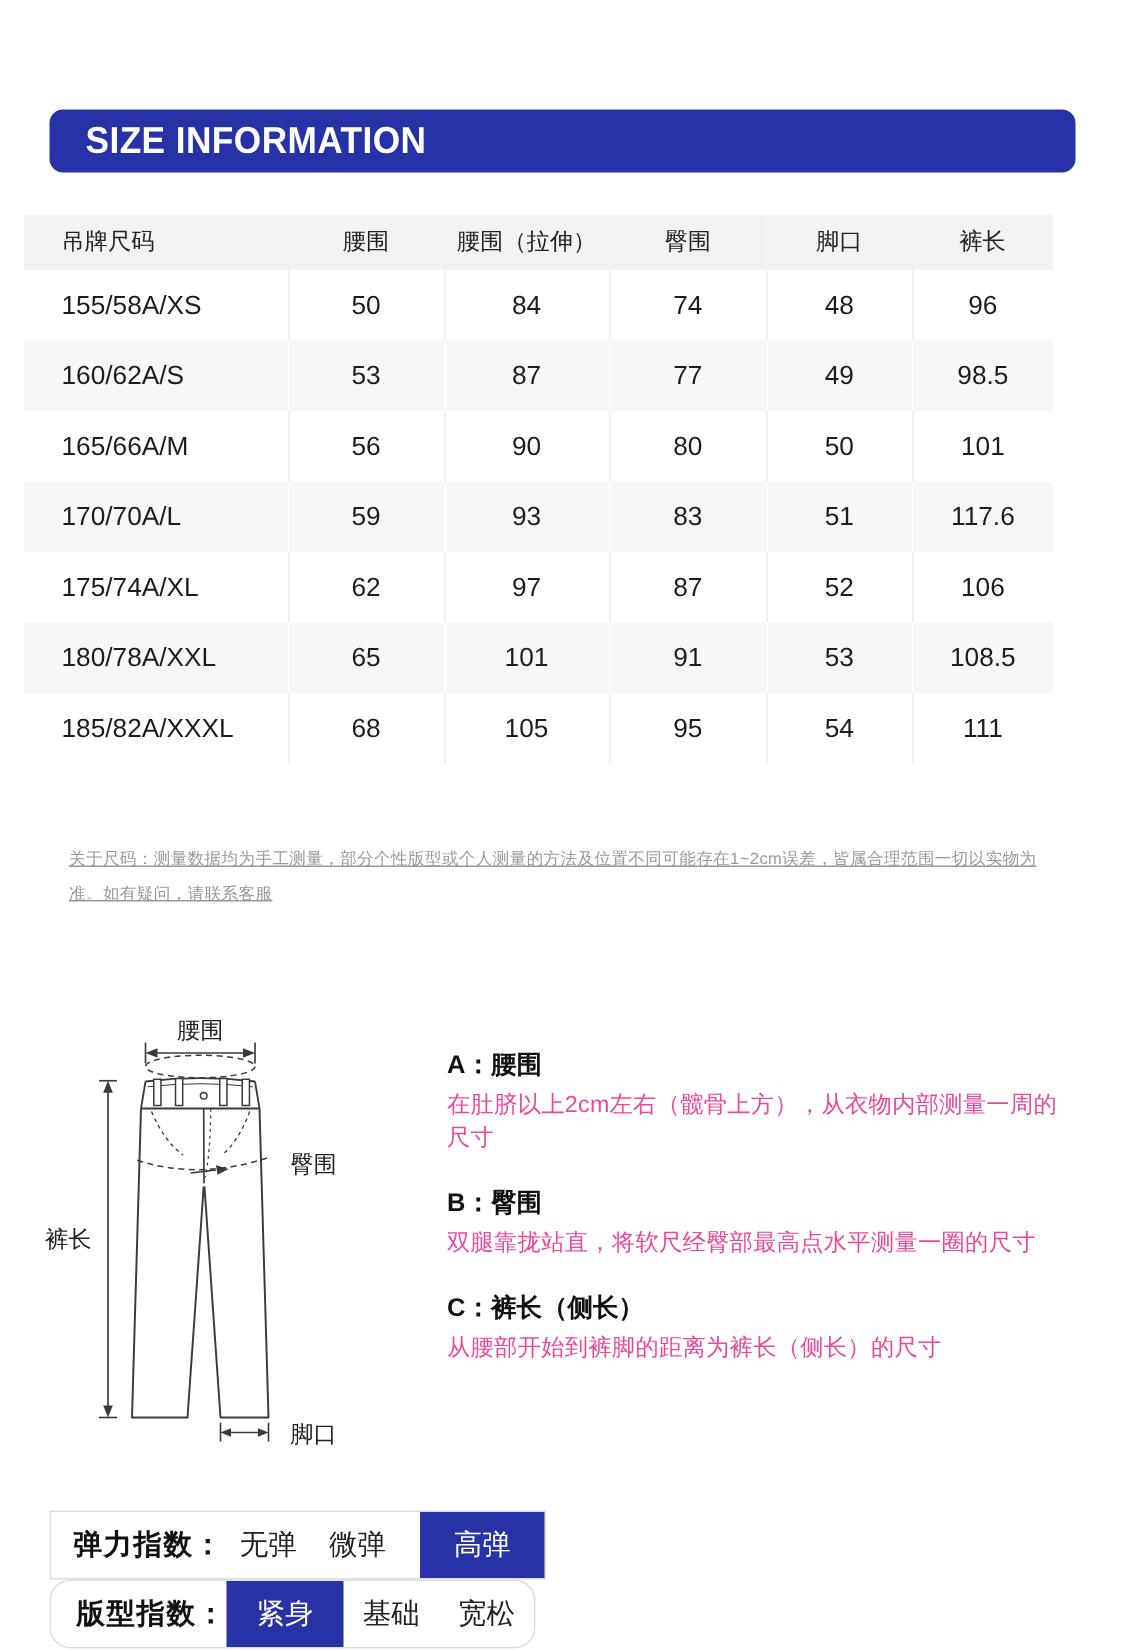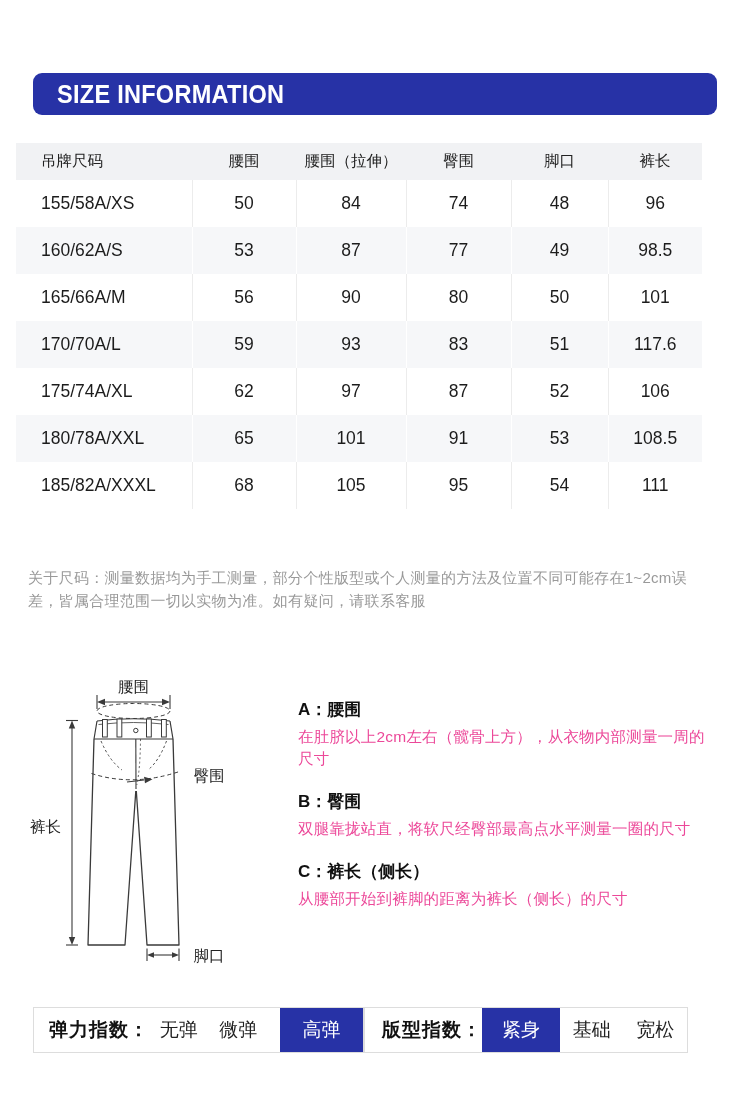--- a/index.html
+++ b/index.html
@@ -15,37 +15,37 @@
   
   .size-table{position:absolute;left:16px;top:143px;width:686px;border-collapse:collapse;table-layout:fixed;}
   .size-table th{height:37px;background:var(--head-bg,#f1f2f4);font-weight:400;font-size:15.5px;color:#222;text-align:center;padding:0;}
   .size-table td{height:47px;font-size:17.5px;color:#1c1c1c;text-align:center;padding:0;}
   .size-table th:first-child,.size-table td:first-child{text-align:left;padding-left:25px;}
   .size-table tbody tr.alt{background:var(--alt-bg,#f6f7f9);}
   .size-table td + td{border-left:1px solid #ececec;}
   .size-table tr.alt td + td{border-left-color:#fff;}
 
   
-  .disclaimer{position:absolute;left:28px;top:551px;width:662px;font-size:15px;line-height:23px;
-    color:var(--muted,#999);letter-spacing:.3px;}
+  .disclaimer{position:absolute;left:46px;top:551px;width:662px;font-size:11px;line-height:23px;
+    color:var(--muted,#999);letter-spacing:.3px;text-decoration:underline;}
 
   
   .figure{position:absolute;left:30px;top:660px;width:690px;height:322px;}
   .pants-svg{position:absolute;left:0;top:0;overflow:visible;}
   .pants-svg text{font-family:"Liberation Sans","DejaVu Sans",sans-serif;font-size:15.5px;fill:#222;}
   .guide{position:absolute;left:268px;top:40px;width:422px;}
   .g-title{font-size:17px;line-height:19px;font-weight:bold;color:#111;margin:0 0 7px;}
   .g-desc{font-size:15.5px;line-height:22px;color:#ec4899;margin:0 0 22px;letter-spacing:.2px;}
 
   
-  .indices{position:absolute;left:33px;top:1007px;width:683px;display:flex;}
+  .indices{position:absolute;left:33px;top:1007px;width:683px;display:flex;justify-content:space-between;flex-direction:column;}
   .idx-box{height:46px;border:1px solid #ddd;box-sizing:border-box;display:flex;align-items:center;
     font-size:19px;color:#222;background:#fff;}
   .idx-box.elastic{width:331px;}
-  .idx-box.fit{width:324px;}
+  .idx-box.fit{width:324px;border-radius:14px;}
   .idx-label{font-weight:bold;color:#111;padding-left:15px;letter-spacing:1px;white-space:nowrap;}
   .idx-box.fit .idx-label{padding-left:17px;}
   .idx-opt{flex:1;text-align:center;white-space:nowrap;}
   .idx-opt.selected{flex:none;height:100%;background:var(--accent,#2732a6);color:#fff;
     display:flex;align-items:center;justify-content:center;}
   .idx-box.elastic .idx-opt.selected{width:83px;margin-left:12px;}
   .idx-box.fit .idx-opt.selected{width:78px;}
 </style>
 </head>
 <body>

